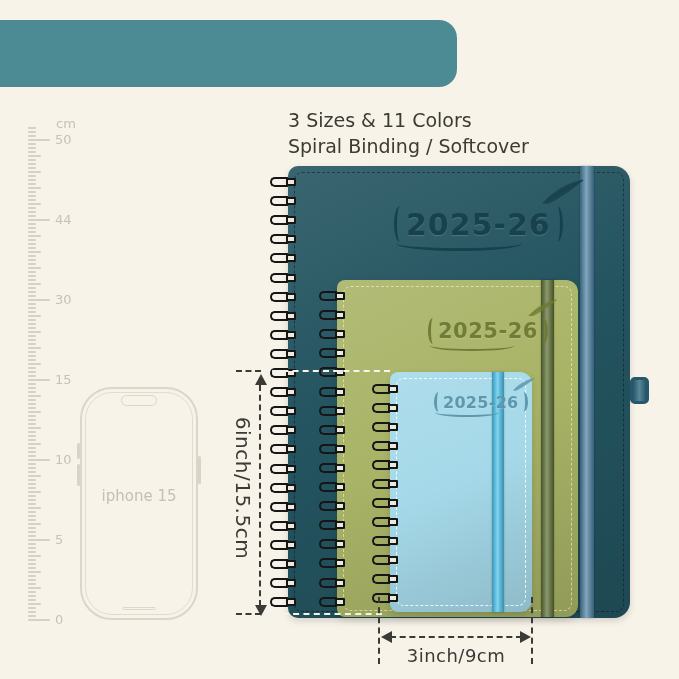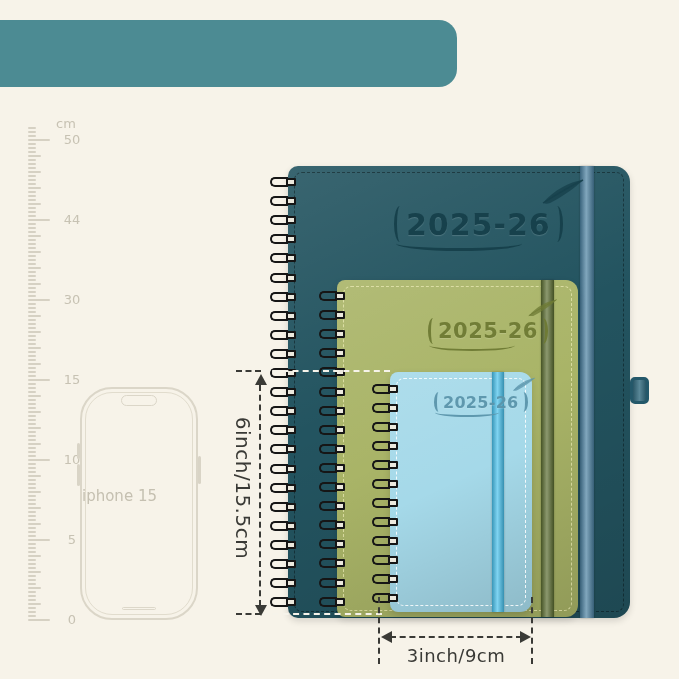--- a/index.html
+++ b/index.html
@@ -8,30 +8,30 @@
 
   
   .banner{position:absolute;left:0;top:20px;width:457px;height:67px;border-radius:0 18px 18px 0;}
   .banner-title{position:absolute;left:30px;top:10px;font-size:21px;font-weight:bold;color:#fff;letter-spacing:.4px;white-space:nowrap;}
   .banner-sub{position:absolute;left:31px;top:42px;font-size:13.5px;color:#f4f9f9;}
 
   
   .info{position:absolute;left:288px;top:107px;font-size:19px;color:#3b3b33;line-height:26px;}
 
   
-  .ruler{position:absolute;left:28px;top:0;width:90px;height:679px;text-align:center;}
+  .ruler{position:absolute;left:28px;top:0;width:90px;height:679px;}
   .tick{position:absolute;left:0;height:2px;background:#d6d1c3;border-radius:1px;}
   .rlabel{position:absolute;left:27px;width:34px;font-size:13px;color:#c7c2b3;}
   .runit{position:absolute;left:28px;top:116px;font-size:13px;color:#c7c2b3;}
 
   
   .phone{position:absolute;left:80px;top:387px;width:118px;height:233px;border:2px solid #dbd6c8;border-radius:32px;box-sizing:border-box;}
   .phone-inner{position:absolute;inset:3px;border:1.5px solid #e1dccd;border-radius:27px;}
   .island{position:absolute;left:50%;top:6px;transform:translateX(-50%);width:36px;height:11px;border:1.6px solid #dbd6c8;border-radius:6px;box-sizing:border-box;}
-  .ph-label{position:absolute;left:0;top:98px;width:100%;font-size:15px;color:#c5c0b1;}
+  .ph-label{position:absolute;left:0;top:98px;width:100%;text-align:center;font-size:15px;color:#c5c0b1;}
   .home-bar{position:absolute;left:50%;bottom:8px;transform:translateX(-50%);width:34px;height:3px;border:1.4px solid #dcd7c9;border-radius:3px;box-sizing:border-box;}
   .sbtn{position:absolute;width:3px;background:#d9d4c6;border-radius:2px;}
   .sbtn.v1{left:-5px;top:54px;height:16px;}
   .sbtn.v2{left:-5px;top:75px;height:22px;}
   .sbtn.pw{right:-5px;top:67px;height:28px;}
 
   
   .cover{position:absolute;box-sizing:border-box;background-image:linear-gradient(155deg,rgba(255,255,255,.10),rgba(255,255,255,0) 45%,rgba(0,0,0,.14));box-shadow:0 3px 7px rgba(0,0,0,.14);}
   .cover::after{content:"";position:absolute;inset:6px;border-radius:8px;pointer-events:none;}
   .cover.large{left:288px;top:166px;width:342px;height:452px;border-radius:10px 16px 16px 10px;}
@@ -96,20 +96,24 @@
   .dimh-label{position:absolute;left:456px;top:645px;transform:translateX(-50%);font-size:18px;white-space:nowrap;letter-spacing:.5px;}
 </style>
 </head>
 <body>
 
 <div id="stage" style="background-color: rgb(247, 243, 233);">
 
   <div class="banner" style="background-color: rgb(76, 139, 147);">
   </div>
 
+  <div class="info">
+    <div>3 Sizes &amp; 11 Colors</div>
+    <div>Spiral Binding / Softcover</div>
+  </div>
 
   <div class="ruler" id="ruler">
     <div class="runit">cm</div>
   <div class="tick" style="top: 619px; width: 22px;"></div>
       <div class="rlabel" style="top: 612px;">0</div>
       <div class="tick" style="top: 615px; width: 8px;"></div>
       <div class="tick" style="top: 611px; width: 8px;"></div>
       <div class="tick" style="top: 607px; width: 8px;"></div>
       <div class="tick" style="top: 603px; width: 13px;"></div>
       <div class="tick" style="top: 599px; width: 8px;"></div>

